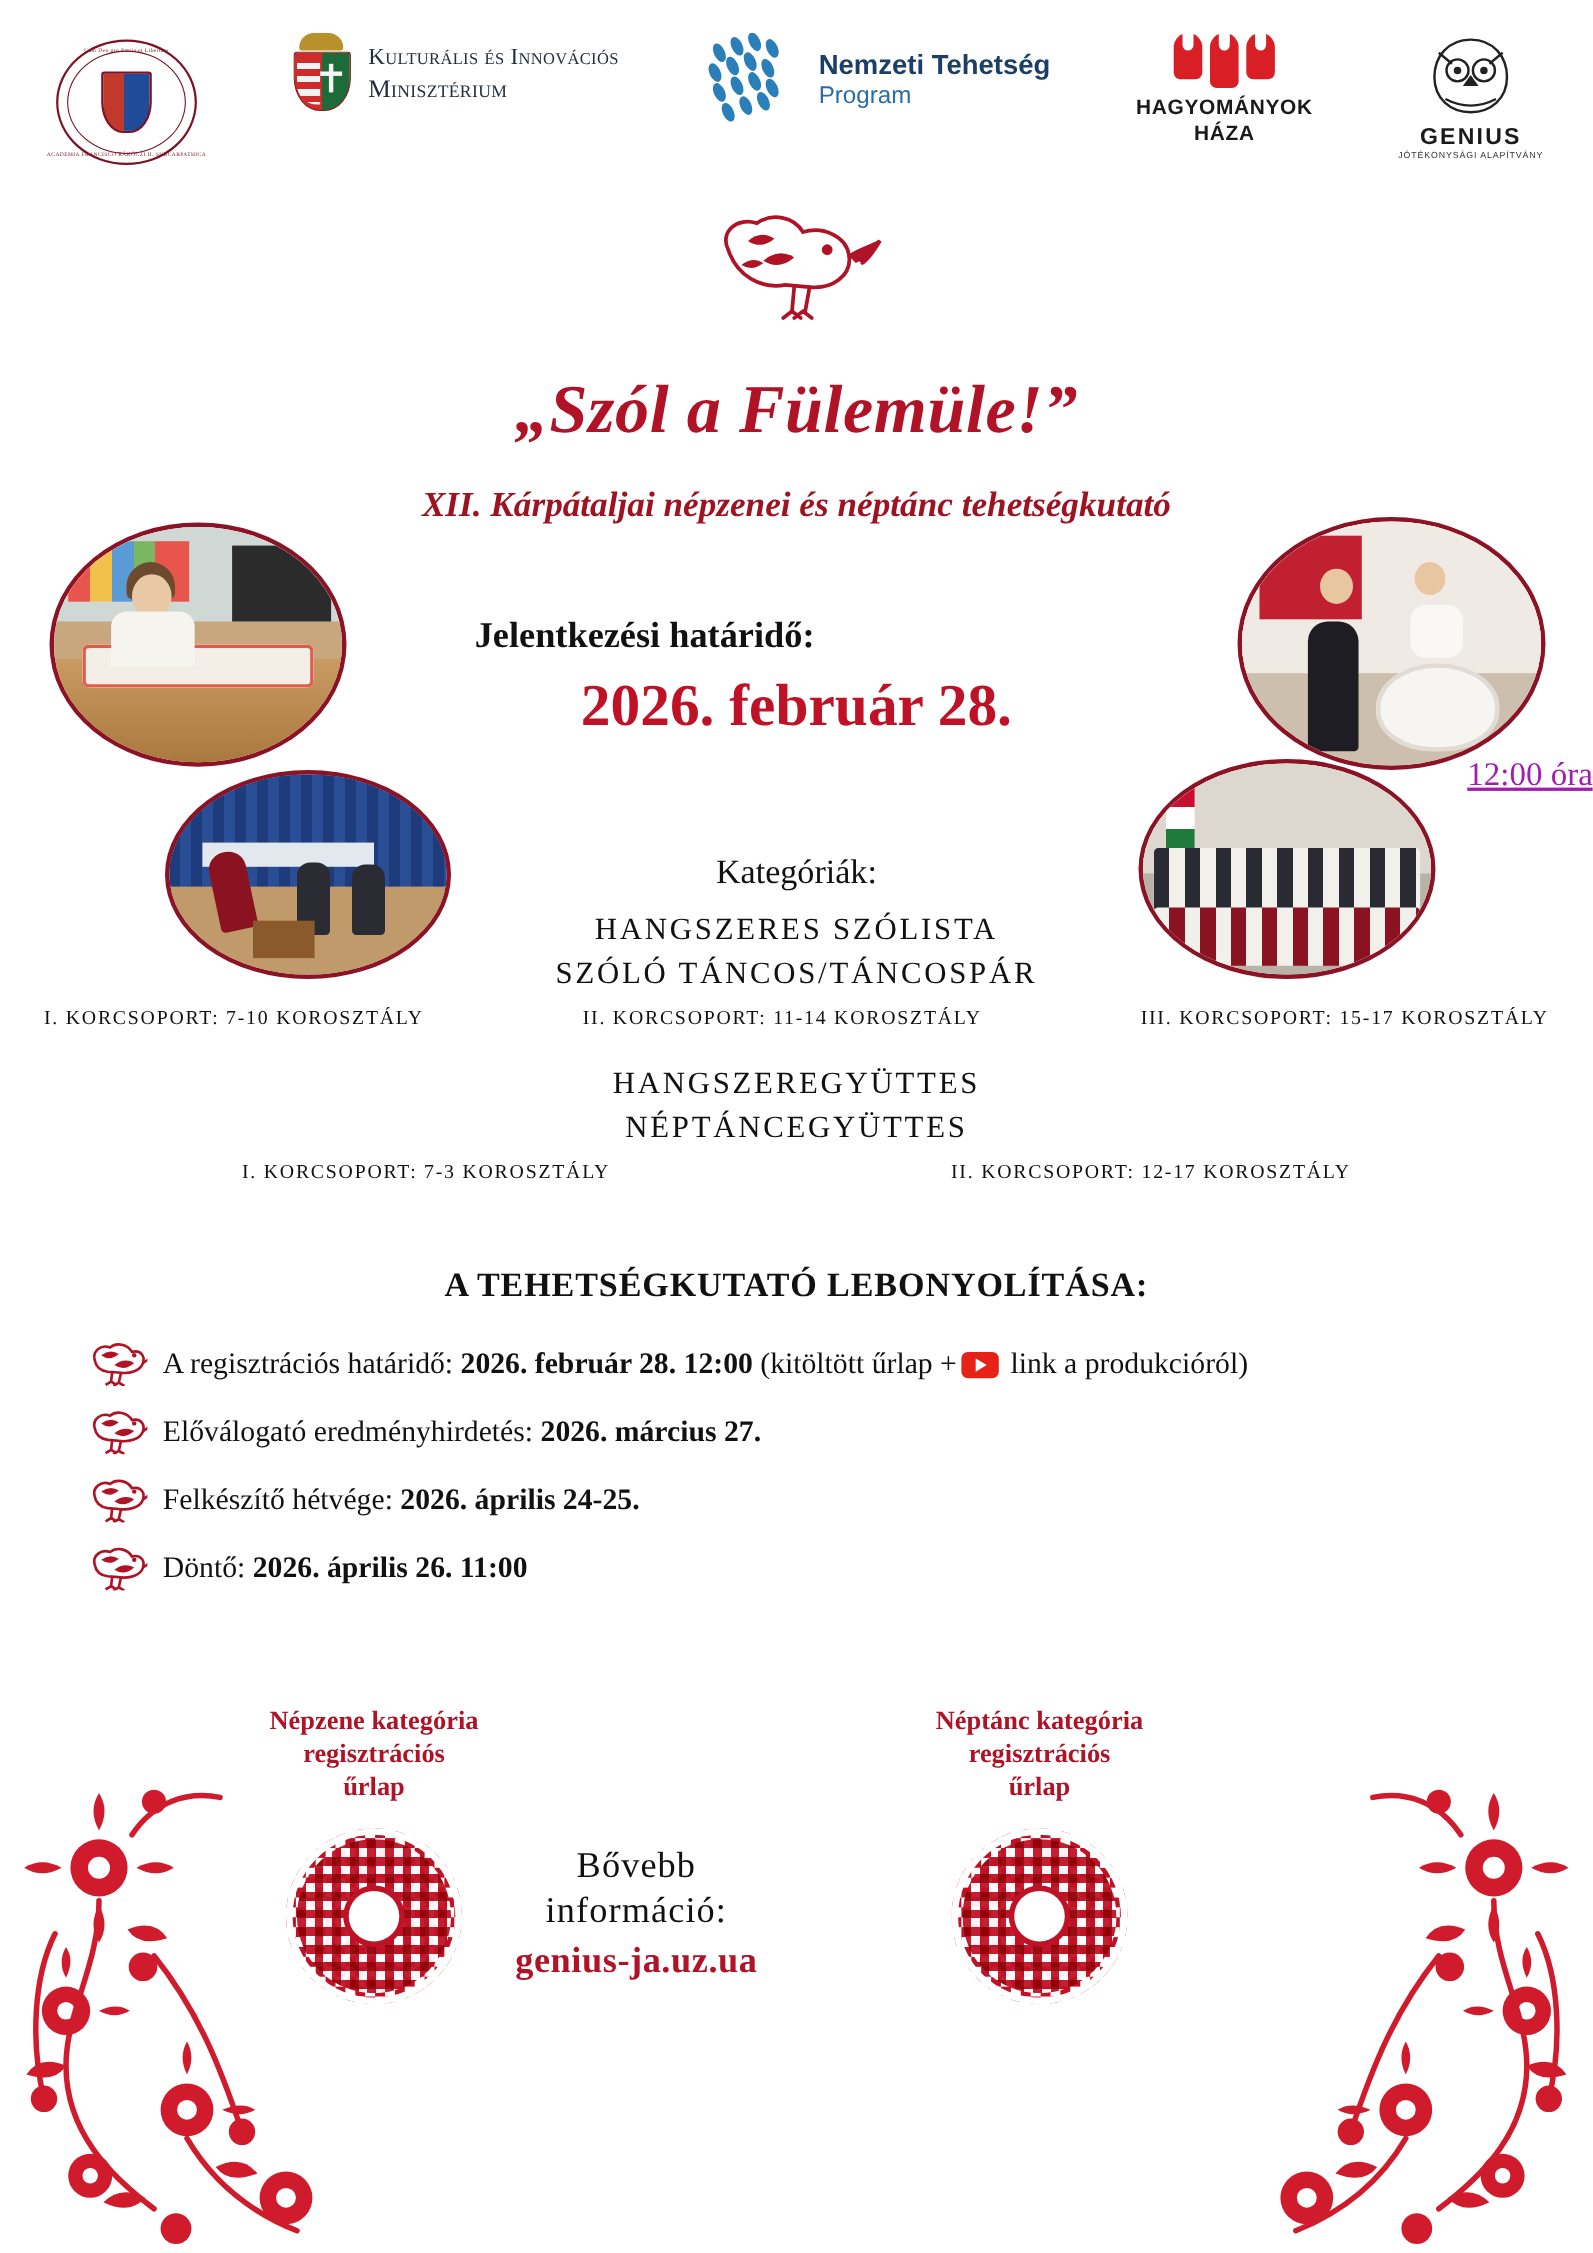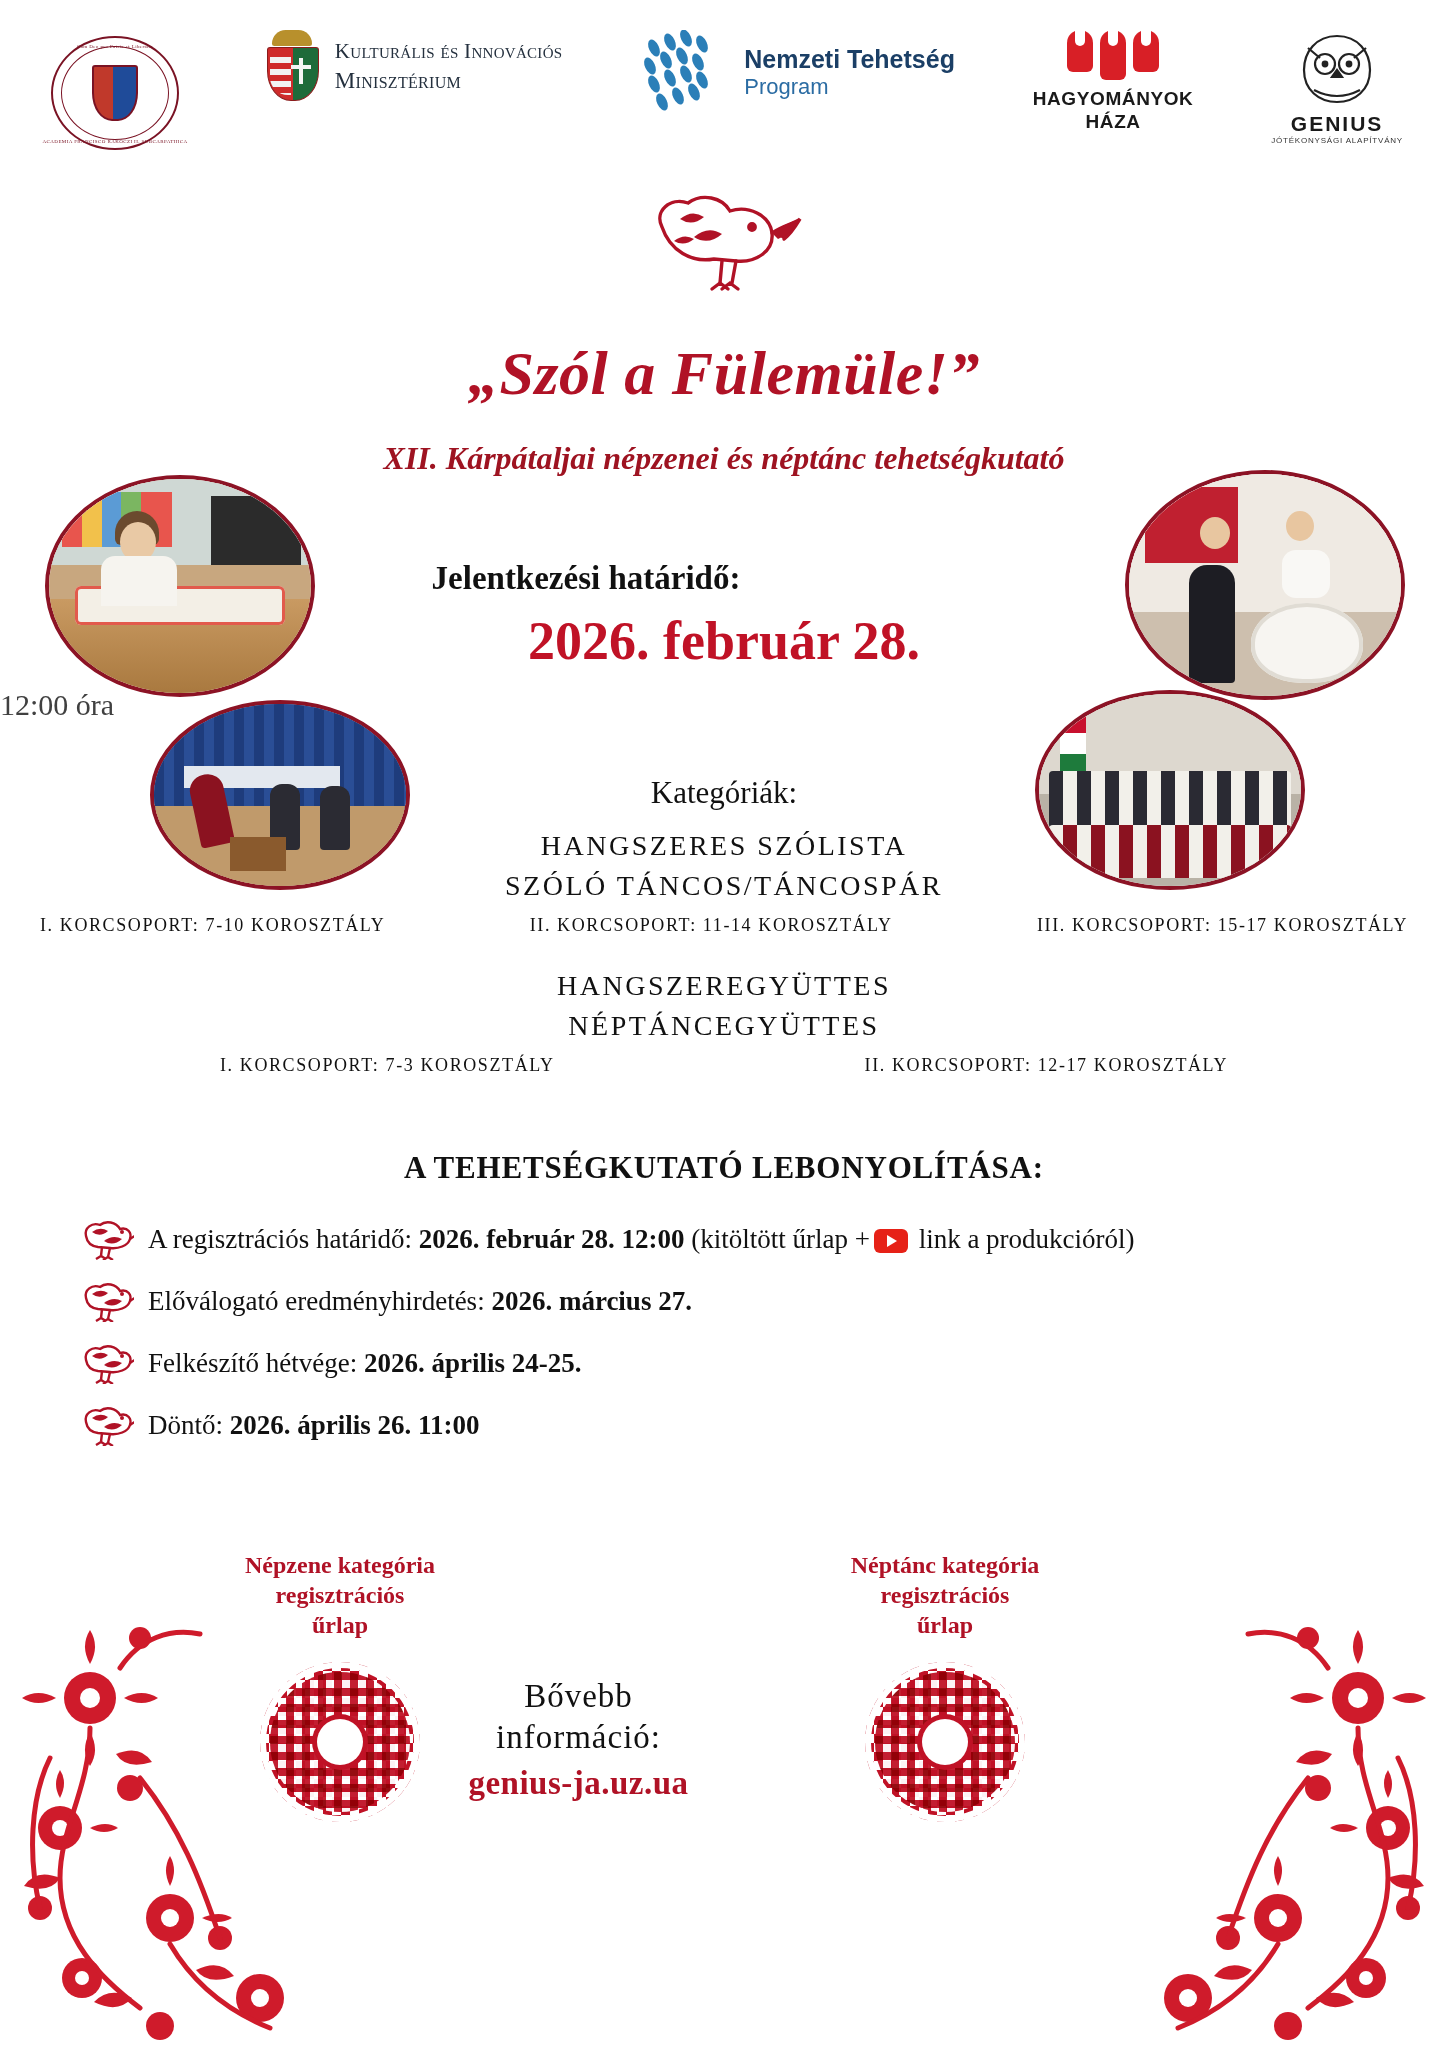--- a/index.html
+++ b/index.html
@@ -247,23 +247,23 @@
     font-weight: bold; font-size: 33px; color: #111;
   }
   .deadline-date {
     position: absolute; top: 610px; left: 0; width: 1448px;
     text-align: center;
     font-family: "Liberation Serif", serif;
     font-weight: bold; font-size: 54px; color: #c01226;
   }
   .deadline-time {
     position: absolute; top: 688px; left: 0; width: 1448px;
-    text-align: left;
-    font-family: "Liberation Serif", serif;
-    font-size: 30px; color: #404040;
+    text-align: right;
+    font-family: "Liberation Serif", serif;
+    font-size: 30px; color: #a21caf; text-decoration: underline;
   }
   .cat-heading {
     position: absolute; top: 775px; left: 0; width: 1448px;
     text-align: center;
     font-family: "Liberation Serif", serif;
     font-size: 31px; color: #111;
   }
   .cat-line {
     position: absolute; left: 0; width: 1448px; text-align: center;
     font-family: "Liberation Serif", serif;

